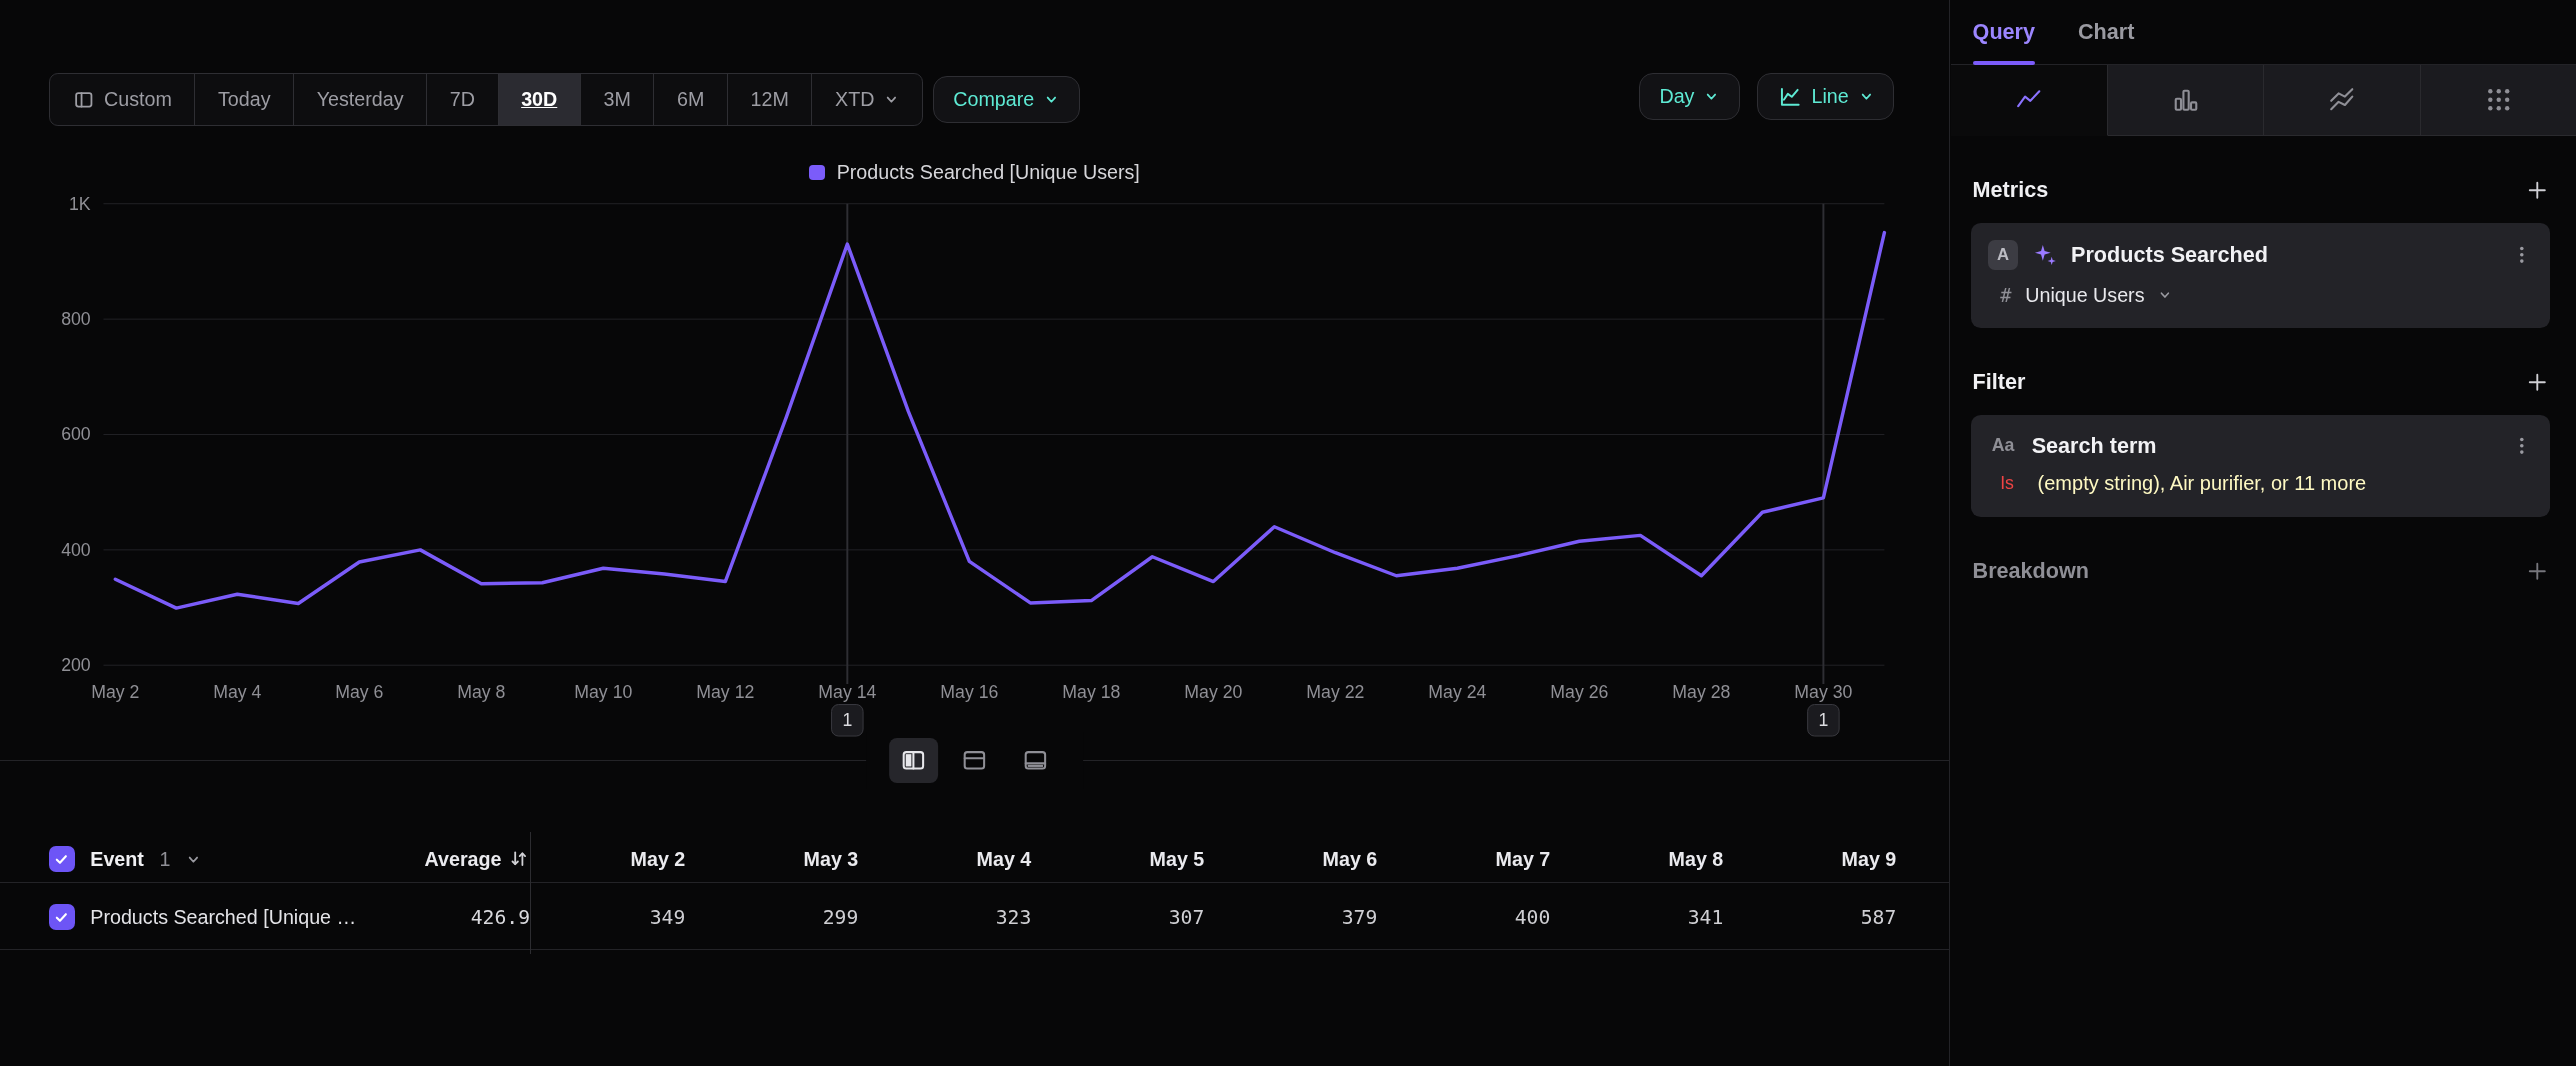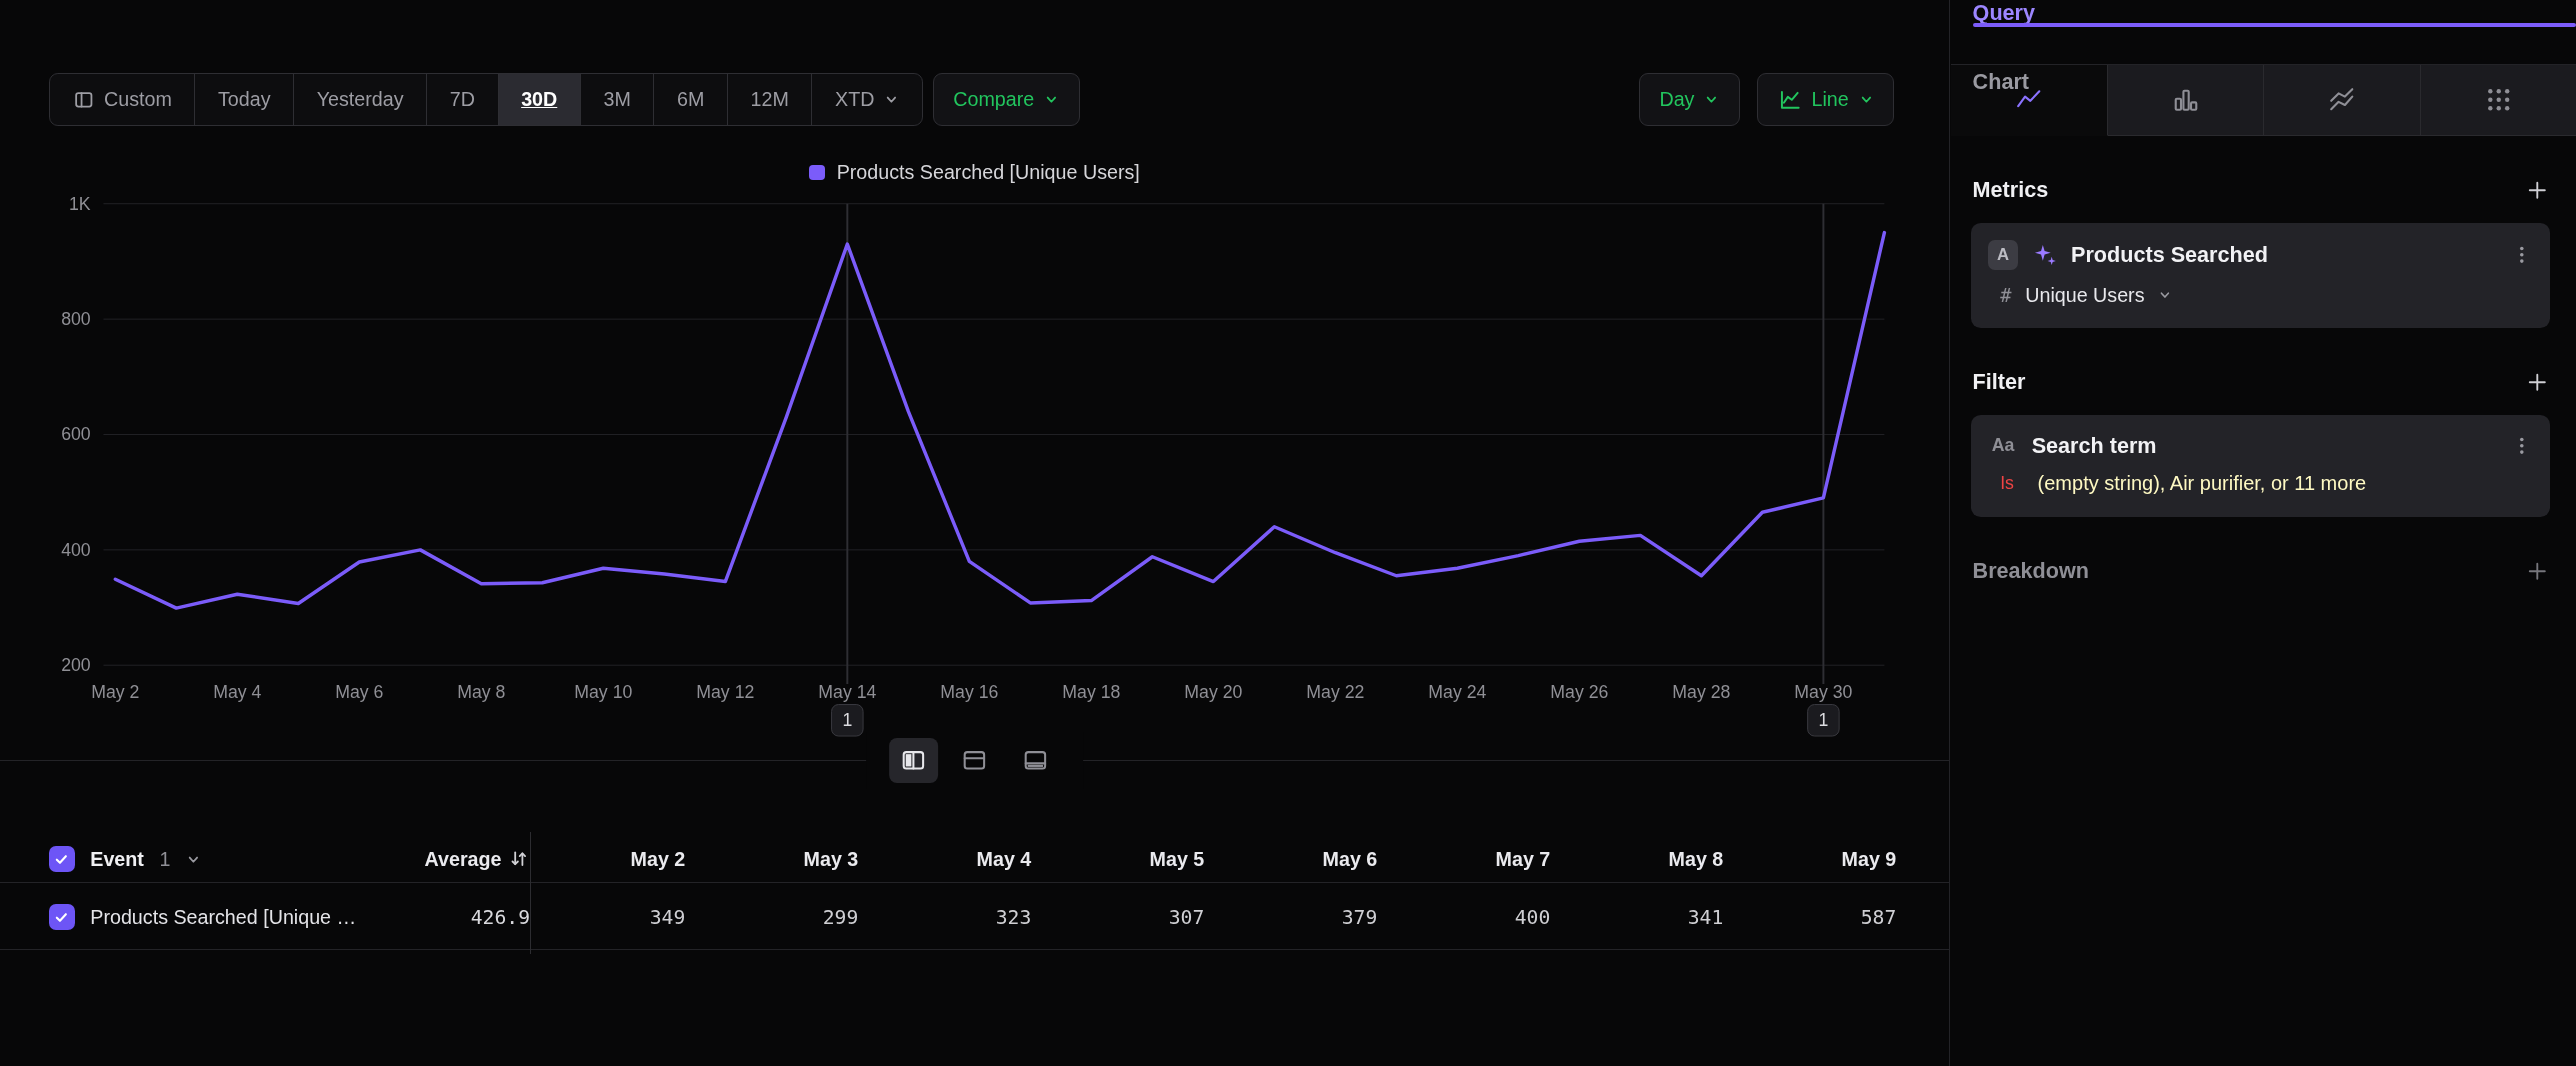--- a/index.html
+++ b/index.html
@@ -11,22 +11,22 @@
   .main{position:absolute;left:0;top:0;width:1950px;height:1067px;background:#070708;border-right:1px solid #232327;}
   .sidebar{position:absolute;left:1951px;top:0;width:625px;height:1067px;background:#070708;}
 
   
   .toolbar-left{position:absolute;left:49px;top:73px;display:flex;align-items:center;gap:10px;}
   .range-group{display:inline-flex;border:1px solid #2e2e33;border-radius:8.9px;overflow:hidden;height:53px;background:#0d0d0f;}
   .range-item{display:flex;align-items:center;gap:9.8px;padding:0 22.6px;font-size:19.7px;color:#9d9da4;
     border-right:1px solid #2e2e33;cursor:default;white-space:nowrap;}
   .range-item:last-child{border-right:none;}
   .range-item.active{background:#2b2b31;color:#ffffff;font-weight:600;text-decoration:underline;}
-  .btn{display:flex;align-items:center;gap:9.8px;height:53px;padding:0 19.7px;border:1px solid #2e2e33;
-    border-radius:9px;background:#121215;font-size:19.7px;color:#22c55e;white-space:nowrap;}
+  .btn{display:flex;align-items:center;gap:9.8px;height:47px;padding:0 19.7px;border:1px solid #2e2e33;
+    border-radius:14px;background:#121215;font-size:19.7px;color:#5eead4;white-space:nowrap;}
   .toolbar-right{position:absolute;right:55px;top:73px;display:flex;align-items:center;gap:17.7px;}
   .chev{fill:none;stroke:currentColor;stroke-width:1.9;stroke-linecap:round;stroke-linejoin:round;width:14.8px;height:14.8px;}
   .sicon{fill:none;stroke:currentColor;stroke-width:2;stroke-linecap:round;stroke-linejoin:round;}
   .ficon{fill:currentColor;stroke:none;}
   .ic22{width:21.6px;height:21.6px;}
   .ic24{width:23.6px;height:23.6px;}
 
   
   .legend-row{position:absolute;top:161px;left:0;width:100%;display:flex;justify-content:center;align-items:center;gap:11.8px;}
   .legend-swatch{width:15.7px;height:15.7px;border-radius:3.9px;background:var(--legend-swatch,#7b5cfa);}
@@ -57,21 +57,21 @@
     display:flex;align-items:center;justify-content:center;flex-shrink:0;}
   .checkbox svg{width:16.7px;height:16.7px;fill:none;stroke:#fff;stroke-width:3;stroke-linecap:round;stroke-linejoin:round;}
   .event-label{font-size:19.7px;font-weight:600;color:#f0f0f3;}
   .event-count{font-size:19.7px;color:#8f8f96;}
   .avg-label{font-size:19.7px;font-weight:600;color:#eaeaee;}
   .avg-value{font-size:19.7px;color:#d9d9dd;}
   .row-name{font-size:19.7px;color:#e4e4e8;max-width:268px;white-space:nowrap;overflow:hidden;text-overflow:ellipsis;}
   .sort-icon{width:21.6px;height:21.6px;color:#d0d0d4;}
 
   
-  .sb-tabs{height:65px;border-bottom:1px solid #232327;display:flex;align-items:stretch;padding-left:21.6px;gap:43px;flex-direction:column;}
+  .sb-tabs{height:65px;border-bottom:1px solid #232327;display:flex;align-items:stretch;padding-left:21.6px;gap:43px;}
   .sb-tab{display:flex;align-items:center;font-size:21.6px;font-weight:600;color:#9a9aa1;position:relative;}
   .sb-tab.active{color:#9c86ff;}
   .sb-tab.active::after{content:"";position:absolute;left:0;right:0;bottom:-1px;height:3.9px;background:var(--accent,#7c5cfa);border-radius:2px;}
   .chart-type-tabs{display:flex;height:71px;}
   .ct-tab{flex:1;display:flex;align-items:center;justify-content:center;background:#1b1b1f;
     border-right:1px solid #2a2a2e;border-bottom:1px solid #2a2a2e;color:#8f8f96;}
   .ct-tab:last-child{border-right:none;}
   .ct-tab.active{background:#0a0a0b;color:#8b72ff;border-bottom-color:transparent;}
   .ct-icon{width:29.5px;height:29.5px;}
   .sb-section{display:flex;align-items:center;justify-content:space-between;padding:0 27.6px 0 21.6px;margin-top:41px;}

